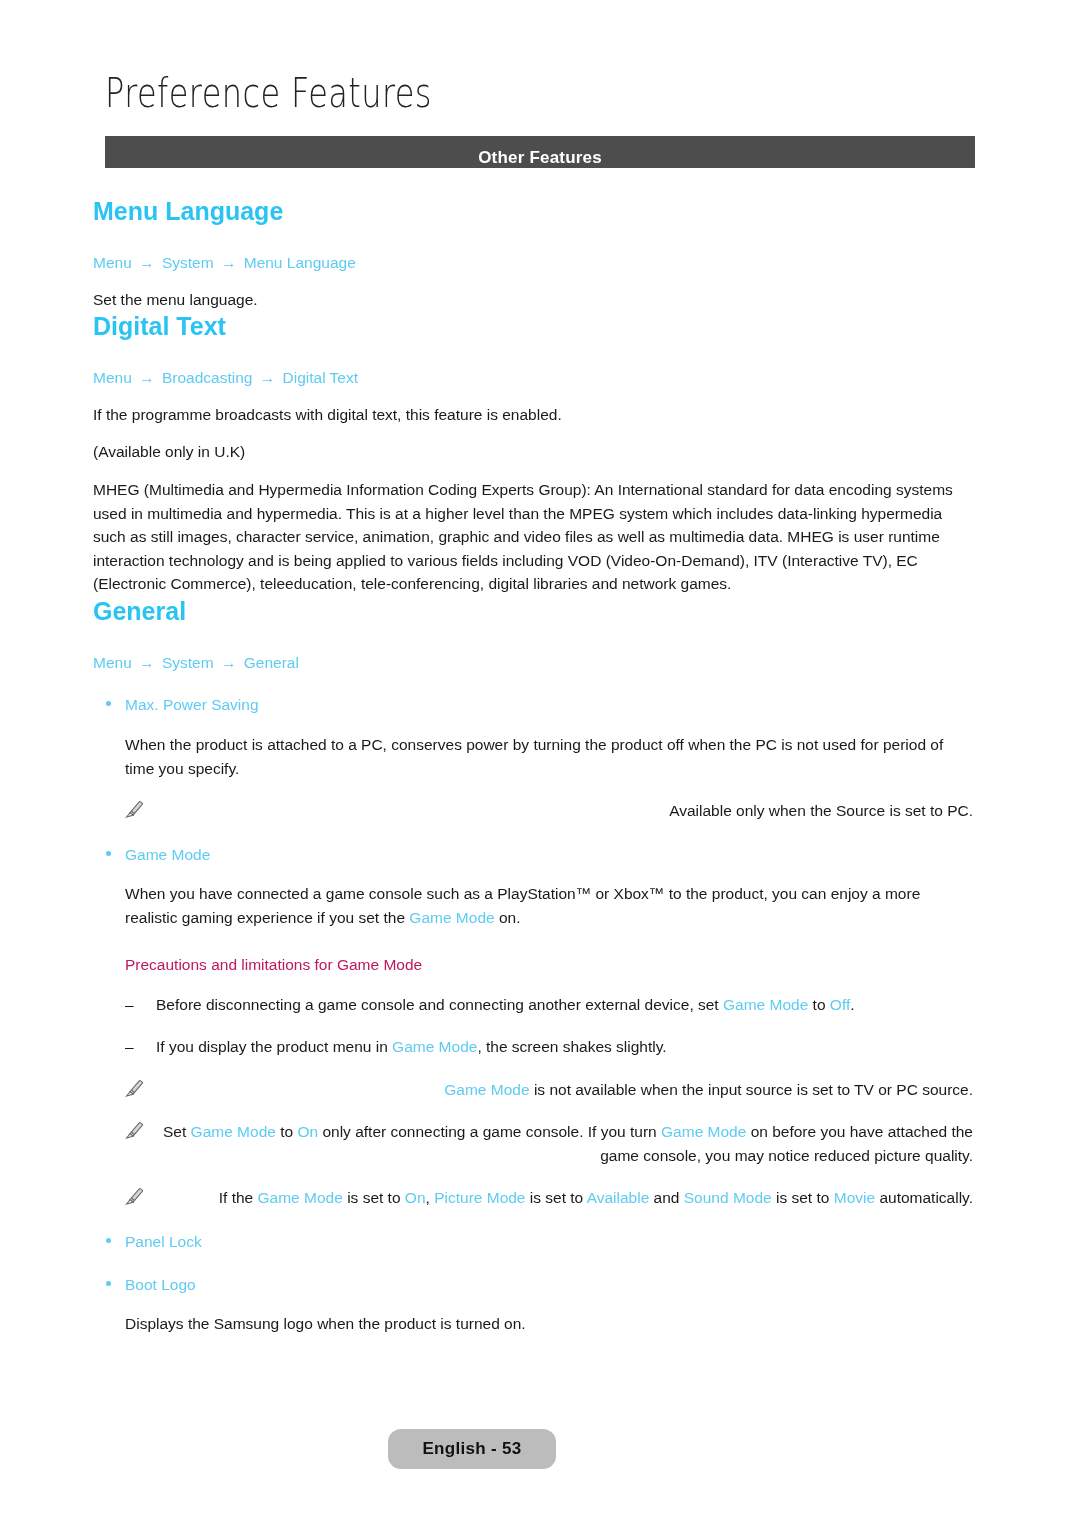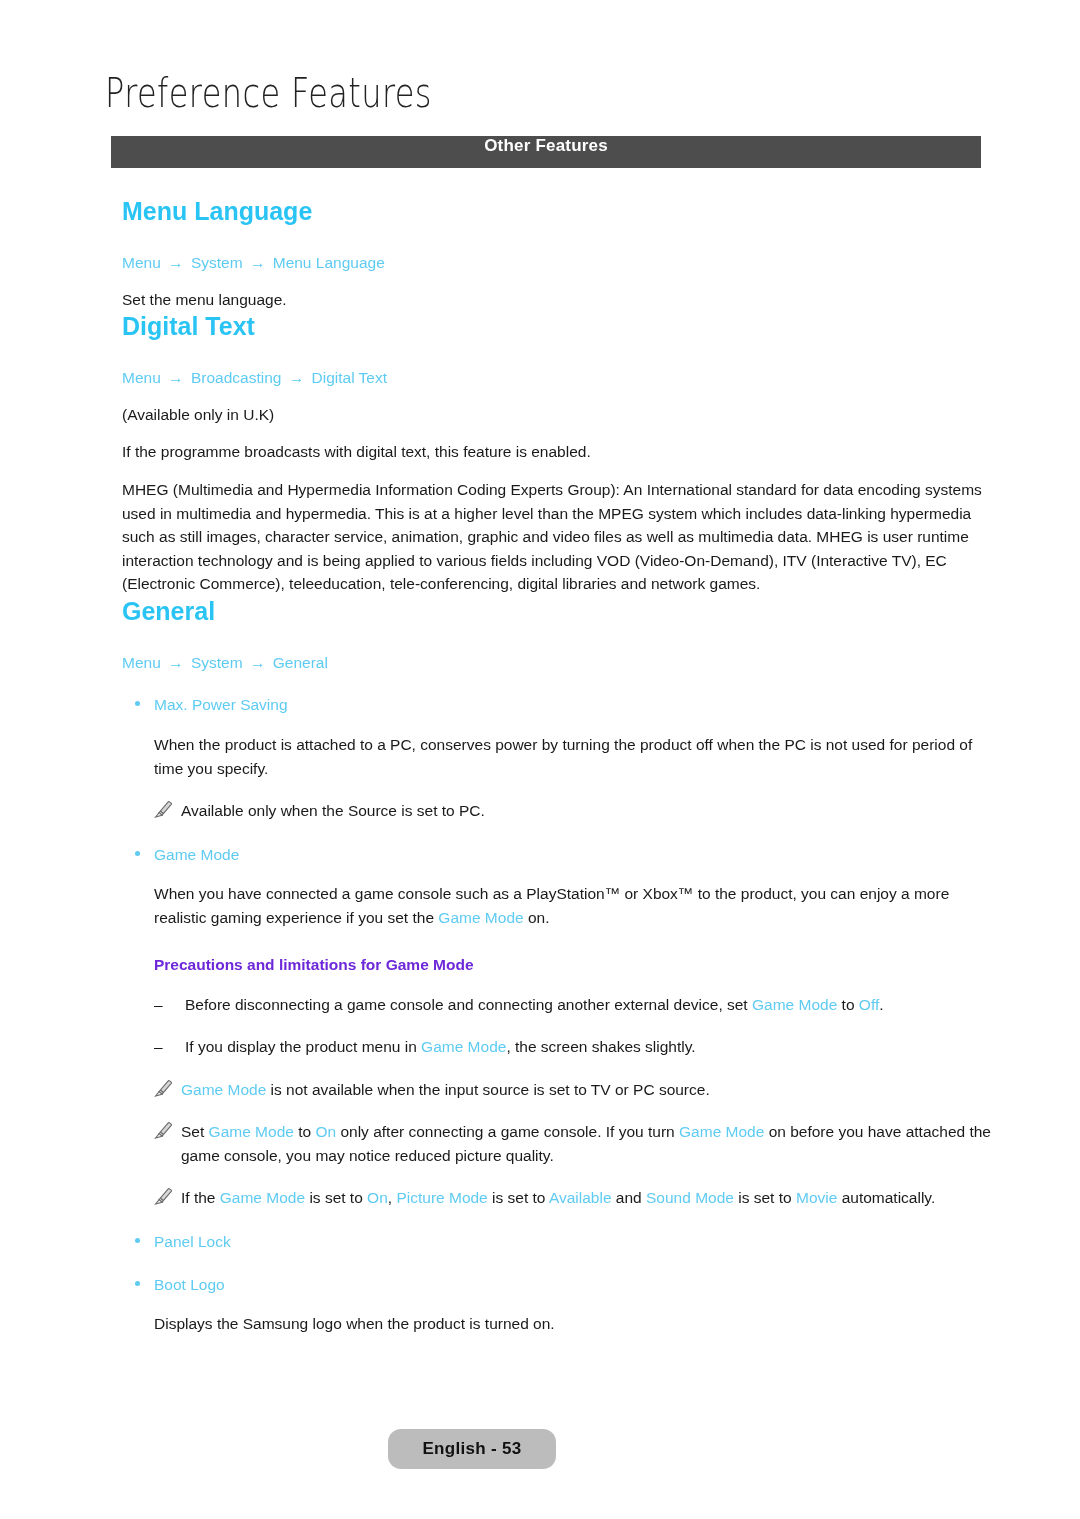--- a/index.html
+++ b/index.html
@@ -35,40 +35,40 @@
     font-family: "DejaVu Sans", sans-serif;
     transform: scaleX(0.80);
     transform-origin: left top;
     white-space: nowrap;
     line-height: 1.15;
   }
 
   
   .section-bar {
     position: absolute;
-    left: 111px;
+    left: 105px;
     top: 136px;
     width: 870px;
     height: 32px;
     background: #4d4d4d;
     display: flex;
-    align-items: flex-start;
+    align-items: flex-end;
     justify-content: center;
   }
   .section-bar-label {
     color: #ffffff;
     font-size: 17px;
     font-weight: bold;
     letter-spacing: 0.2px;
   }
 
   
   .content {
     position: absolute;
-    left: 122px;
+    left: 93px;
     top: 196px;
     width: 880px;
   }
 
   h2.head {
     color: #2ac4f4;
     font-size: 25px;
     font-weight: bold;
     margin: 0;
     padding: 0;
@@ -140,38 +140,39 @@
     font-size: 15.5px;
   }
 
   
   .note-row {
     position: relative;
     padding-left: 27px;
     margin-top: 19px;
     font-size: 15.5px;
     line-height: 1.52;
+    text-align: right;
   }
   .pencil-icon {
     position: absolute;
     left: 0px;
     top: 2px;
     width: 19px;
     height: 17px;
     display: inline-block;
   }
   .pencil-icon svg { display: block; }
 
   .cy { color: #5ecbf2; }
 
   .bold-sub {
     font-size: 15.5px;
-    font-weight: bold;
+    font-weight: normal;
     margin: 26px 0 11px 0;
-    color: #6d28d9;
+    color: #be185d;
   }
 
   
   .footer {
     position: absolute;
     left: 0;
     top: 1429px;
     width: 944px;
     display: flex;
     justify-content: center;
@@ -214,23 +215,23 @@
     <h2 class="head head-digital-text">Digital Text</h2>
 
     <div class="breadcrumb">
       <span>Menu</span>
       <span class="arrow">→</span>
       <span>Broadcasting</span>
       <span class="arrow">→</span>
       <span>Digital Text</span>
     </div>
 
+    <p class="body-text">If the programme broadcasts with digital text, this feature is enabled.</p>
+
     <p class="body-text">(Available only in U.K)</p>
-
-    <p class="body-text">If the programme broadcasts with digital text, this feature is enabled.</p>
 
     <p class="body-text">MHEG (Multimedia and Hypermedia Information Coding Experts Group): An International standard for data encoding systems used in multimedia and hypermedia. This is at a higher level than the MPEG system which includes data-linking hypermedia such as still images, character service, animation, graphic and video files as well as multimedia data. MHEG is user runtime interaction technology and is being applied to various fields including VOD (Video-On-Demand), ITV (Interactive TV), EC (Electronic Commerce), teleeducation, tele-conferencing, digital libraries and network games.</p>
 
     <h2 class="head head-general">General</h2>
 
     <div class="breadcrumb">
       <span>Menu</span>
       <span class="arrow">→</span>
       <span>System</span>
       <span class="arrow">→</span>

